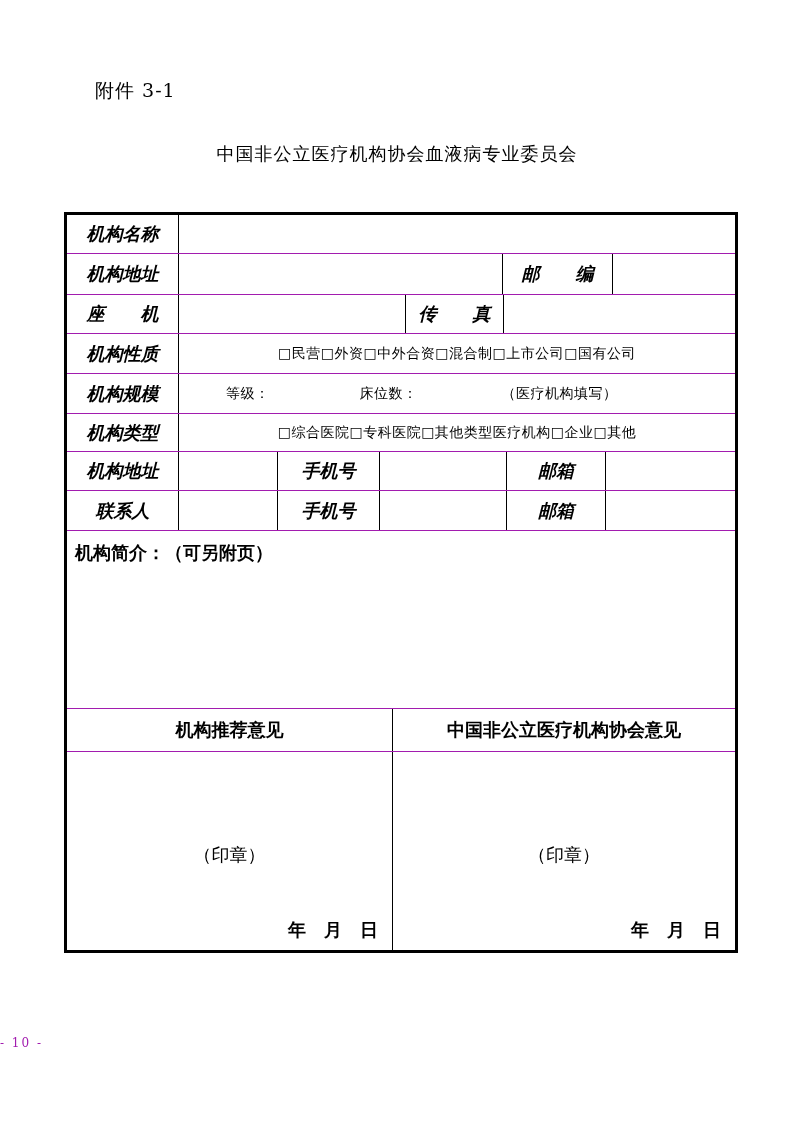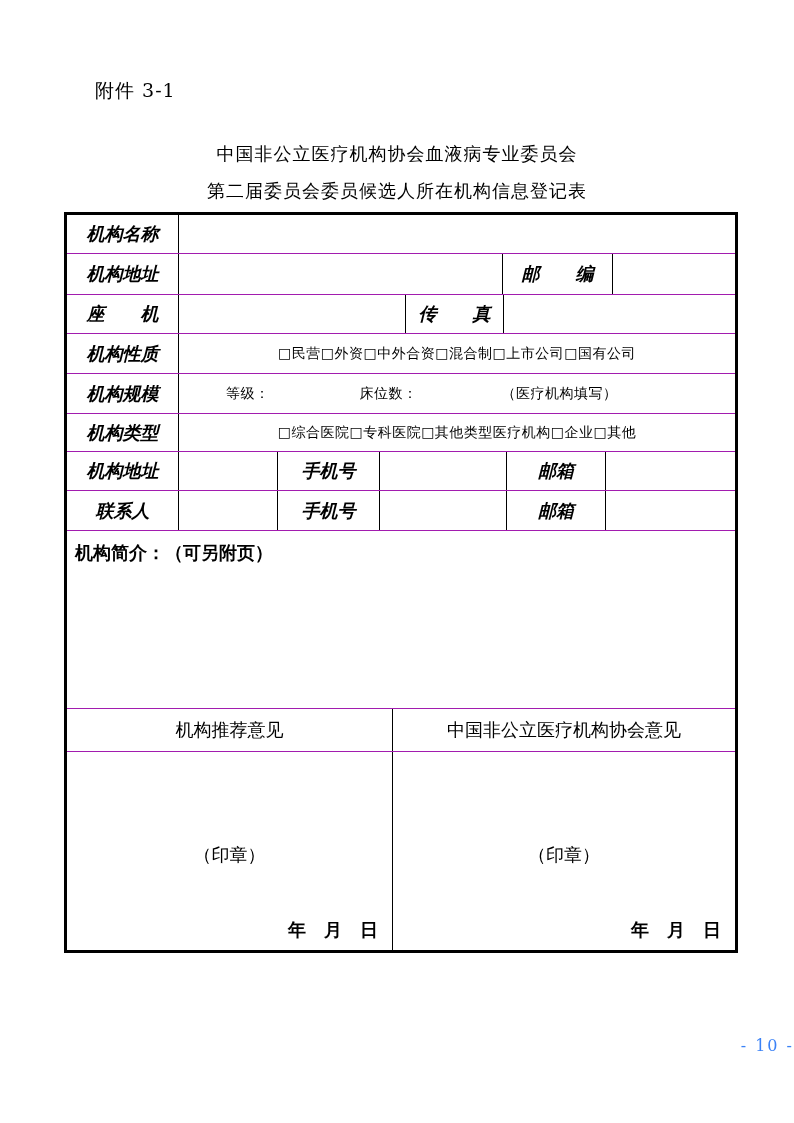--- a/index.html
+++ b/index.html
@@ -38,45 +38,44 @@
   }
   .c:first-child { border-left:none; }
   .flex1 { flex:1; }
   .lab { font-weight:bold; font-size:18px;font-style:italic; }
   .small { font-size:14px; letter-spacing:0.5px; }
   .scale-row { justify-content:flex-start; }
   .intro-cell {
     justify-content:flex-start; align-items:flex-start;
     padding:10px 8px; font-weight:bold; font-size:18px;
   }
-  .hdr { font-weight:normal; font-size:18px; }
+  .hdr { font-weight:bold; font-size:18px; }
   .sealcell { position:relative; display:block; }
   .seal {
     position:absolute; top:52%; left:0; right:0;
     transform:translateY(-50%);
     text-align:center; font-weight:normal; font-size:18px;
   }
   .date {
     position:absolute; bottom:8px; right:14px;
     font-weight:bold; font-size:18px;
   }
   .pagenum {
     position:absolute; left:0; width:100%; top:1036px;
-    text-align:right; font-size:16px; letter-spacing:2px;
-    color:#3b82f6;
+    text-align:left; font-size:12px; letter-spacing:2px;
+    color:#a21caf;
   }
 </style>
 </head>
 <body>
 
 <div class="page">
 
   <div class="attachment">附件 3-1</div>
   <div class="title t1">中国非公立医疗机构协会血液病专业委员会</div>
-  <div class="title t2">第二届委员会委员候选人所在机构信息登记表</div>
 
   <div class="tbl">
 
     <div class="row" style="height:38px">
       <div class="c lab" style="width:111px">机构名称</div>
       <div class="c flex1"></div>
     </div>
 
     <div class="row" style="height:41px">
       <div class="c lab" style="width:111px">机构地址</div>

